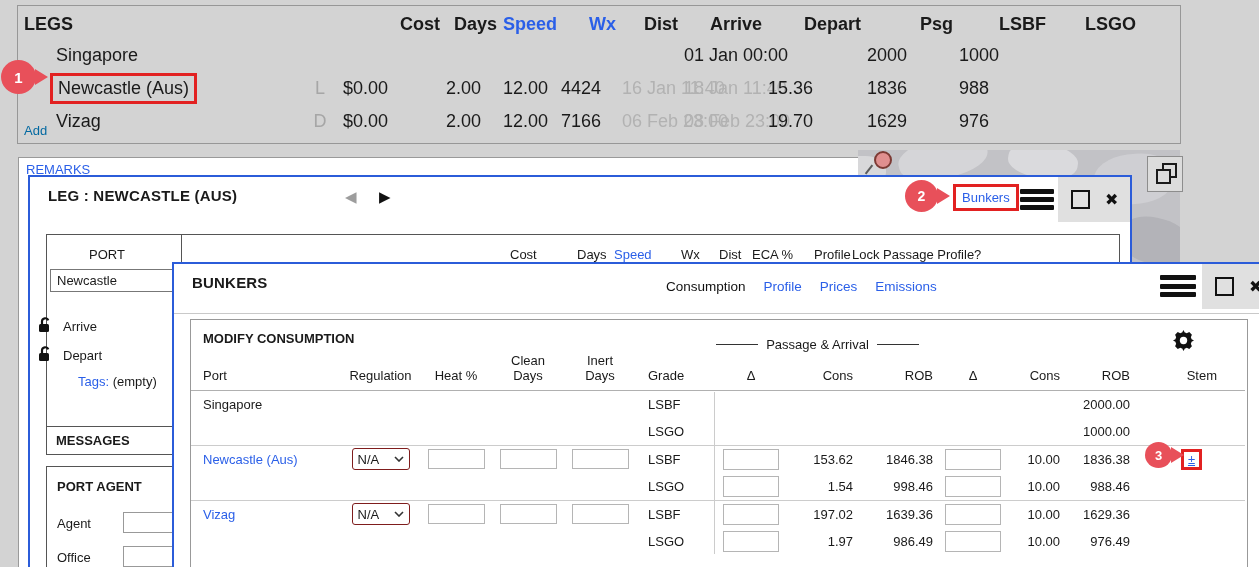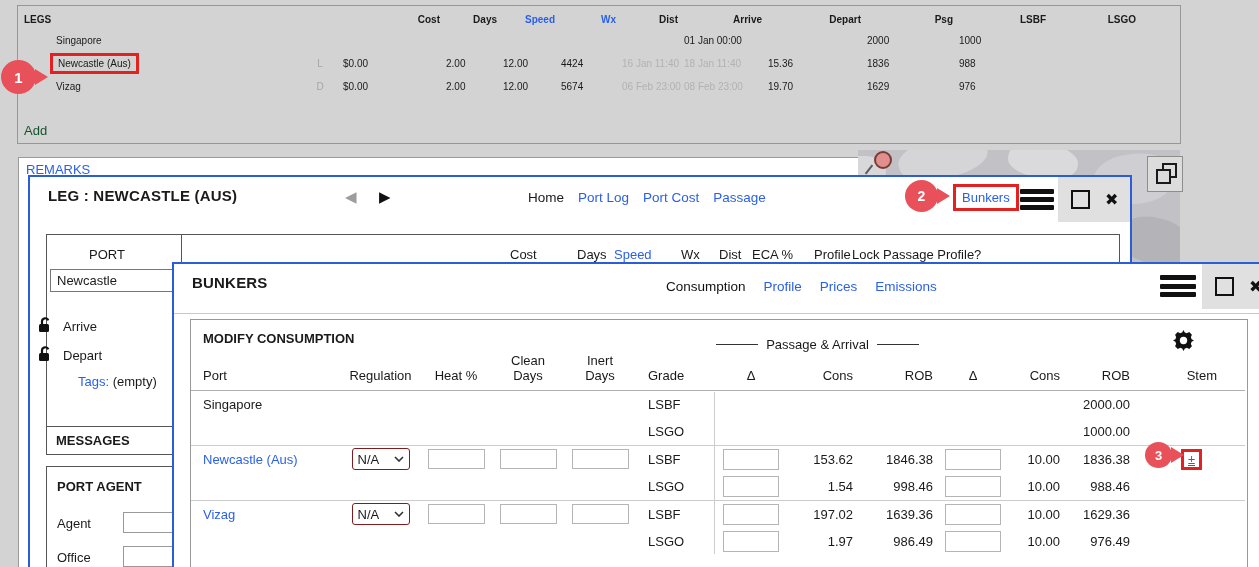--- a/index.html
+++ b/index.html
@@ -1,28 +1,28 @@
 <!DOCTYPE html>
 <html><head>
 <meta charset="utf-8">
 <style>
   html,body{margin:0;padding:0;background:#d3d3d3;font-family:"Liberation Sans","DejaVu Sans",sans-serif;}
   #screen{position:relative;width:1259px;height:567px;overflow:hidden;background:#d3d3d3;font-size:13px;color:#1a1a1a;}
   .link{color:#2a5fe8;cursor:pointer;}
   .gray{color:#b2b2b2;}
   
   .legs-panel{position:absolute;left:17px;top:5px;width:1162px;height:137px;border:1px solid #979797;background:#d3d3d3;}
-  .legs-table{position:absolute;left:0;top:4px;width:100%;border-collapse:collapse;table-layout:fixed;font-size:10px;}
+  .legs-table{position:absolute;left:0;top:4px;width:100%;border-collapse:collapse;table-layout:fixed;font-size:18px;}
   .legs-table th{font-weight:bold;text-align:right;padding:4px 6px 4px 0;white-space:nowrap;}
   .legs-table th.tl{text-align:left;padding-left:6px;}
   .legs-table td{text-align:left;padding:6px 6px 6px 0;white-space:nowrap;}
   .legs-table td.pname{text-align:left;padding-left:38px;}
   .legs-table td.ld{text-align:center;color:#a6a6a6;}
   .hblue{color:#2a5fe8;font-weight:bold;}
-  .add-link{position:absolute;left:6px;bottom:5px;color:#14532d;cursor:pointer;}
+  .add-link{position:absolute;left:6px;bottom:5px;color:#0369a1;cursor:pointer;}
   
   .rbox{border:3px solid #e22121;display:inline-block;}
   .rbox1{padding:2px 5px;margin:-5px -6px;}
   .rbox2{position:absolute;left:923px;top:7px;padding:3px 6px;background:transparent;}
   .rbox3{padding:0 4px;margin:-3px -5px;}
   .badge{position:absolute;background:#e8505a;border-radius:50%;color:#fff;font-weight:bold;display:flex;align-items:center;justify-content:center;z-index:30;}
   .badge:after{content:'';position:absolute;left:96%;top:50%;transform:translateY(-50%);border-top:8px solid transparent;border-bottom:8px solid transparent;border-left:13px solid #e8505a;}
   .badge1{left:1px;top:60px;width:35px;height:34px;font-size:15px;}
   .badge2{left:905px;top:180px;width:33px;height:32px;font-size:14px;}
   .badge3{left:1145px;top:442px;width:27px;height:26px;font-size:13px;}
@@ -167,21 +167,21 @@
         <td>988</td>
         <td></td>
             <td></td>
       </tr>
       <tr>
         <td class="pname">Vizag</td>
         <td class="ld">D</td>
         <td>$0.00</td>
         <td>2.00</td>
         <td>12.00</td>
-        <td>5674</td>
+        <td>7166</td>
         <td class="gray">06 Feb 23:00</td>
         <td class="gray">08 Feb 23:00</td>
         <td>19.70</td>
         <td>1629</td>
         <td>976</td>
         <td></td>
             <td></td>
       </tr>
     </tbody>
       </table>
@@ -204,26 +204,20 @@
     <span class="casc">
         <i class="sq1"></i>
         <i class="sq2"></i>
       </span>
   </div>
 
   <div class="win leg-win">
     <div class="win-title">LEG : NEWCASTLE (AUS)</div>
     <span class="arr arr-prev">◀</span>
     <span class="arr arr-next">▶</span>
-    <div class="leg-nav">
-      <span>Home</span>
-      <span class="link">Port Log</span>
-      <span class="link">Port Cost</span>
-      <span class="link">Passage</span>
-    </div>
     <span class="rbox rbox2"><span class="link">Bunkers</span></span>
     <div class="burger leg-burger">
         <i></i>
         <i></i>
         <i></i>
       </div>
     <div class="winctl leg-ctl">
       <span class="maxi"></span>
       <span class="closei">✖</span>
     </div>

